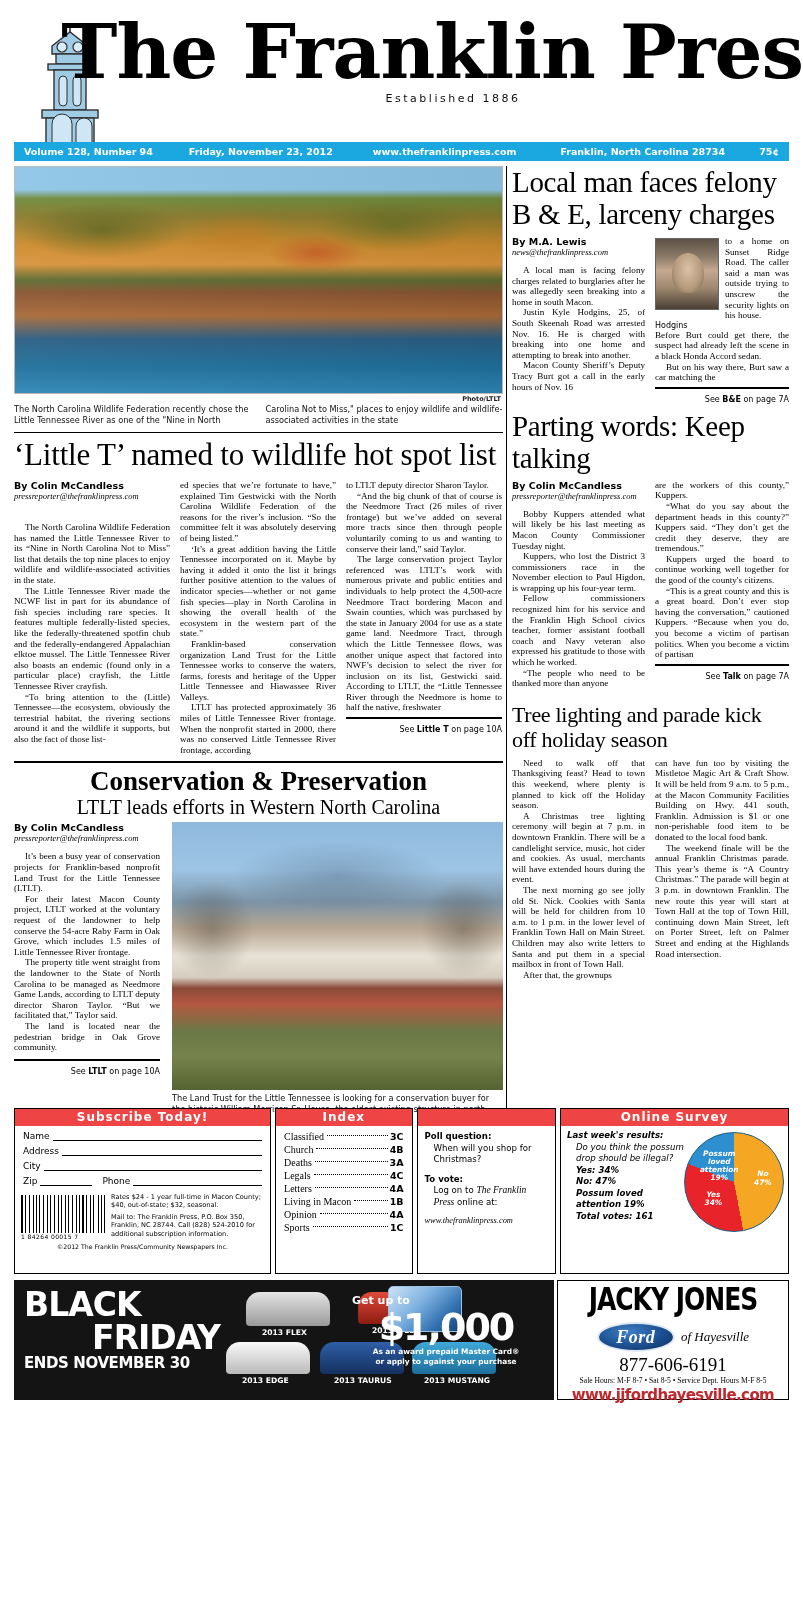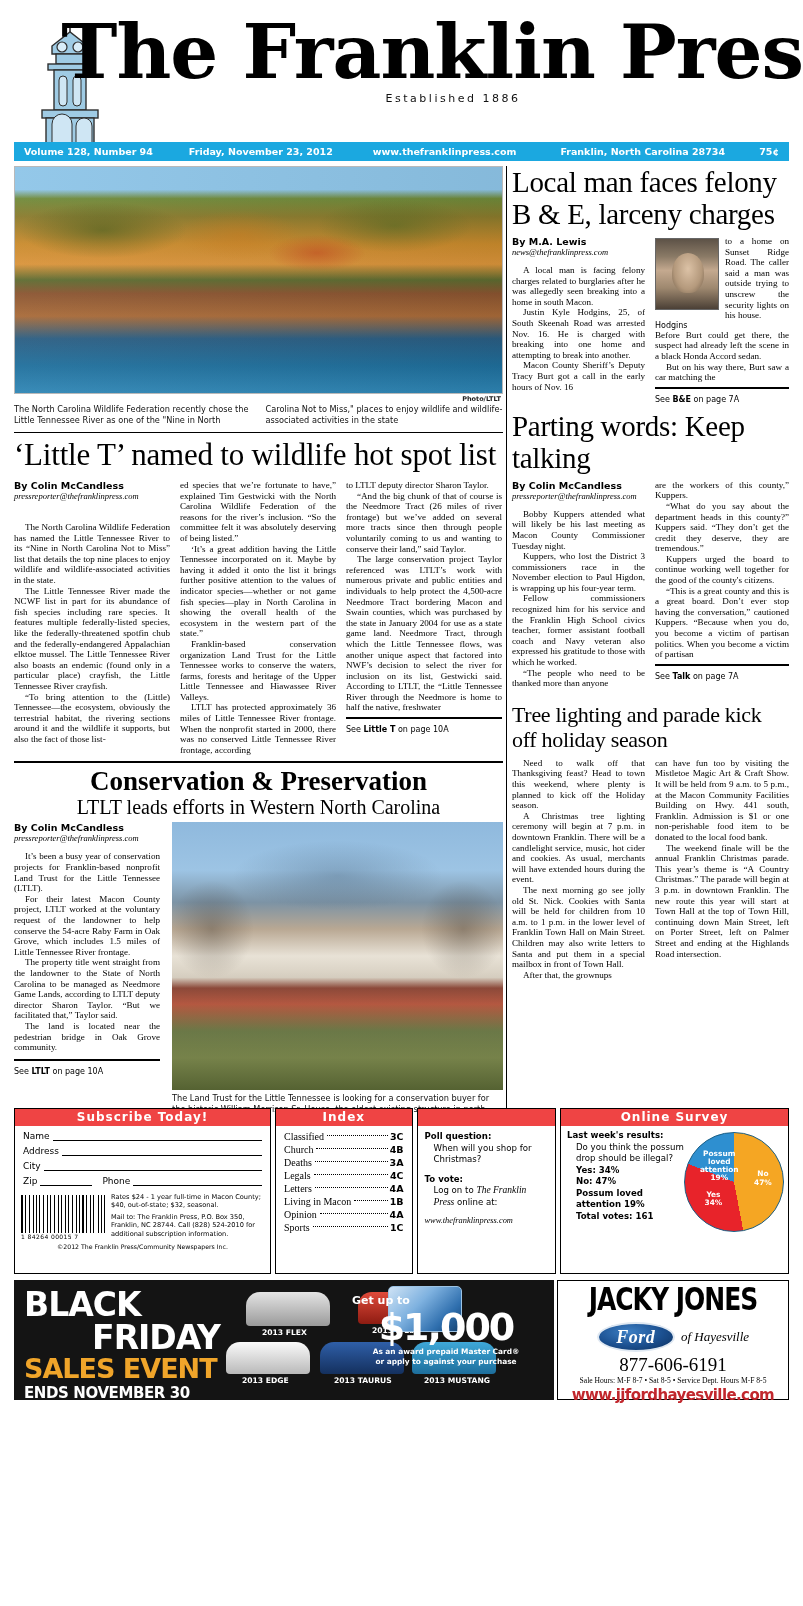--- a/index.html
+++ b/index.html
@@ -113,21 +113,21 @@
   .bodytext {
     font-family: "Liberation Serif", serif;
     font-size: 9.1px; line-height: 10.6px;
     text-align: justify; color: #000;
   }
   .bodytext p { text-indent: 11px; margin: 0; }
   .bodytext p.noind { text-indent: 0; }
 
   .jump {
     font-family: "DejaVu Sans", sans-serif;
-    font-size: 8px; color: #000;
+    font-size: 8px; text-align: right; color: #000;
     padding-top: 3px;
   }
   .jump b { font-weight: 700; }
   .jump-rule { height: 2px; background: #000; margin-top: 4px; margin-bottom: 3px; }
 
   
   .rhead {
     font-family: "Liberation Serif", serif;
     font-size: 29px; line-height: 32px; color: #000; letter-spacing: -0.3px;
   }
@@ -216,21 +216,21 @@
   }
   .idx-row .nm { white-space:nowrap; }
   .idx-row .dots { flex:1; border-bottom:1.5px dotted #000; margin:0 2px 3px 3px; }
   .idx-row .pg { font-family:"DejaVu Sans", sans-serif; font-weight:700; font-size:9.5px; }
 
   .poll-body { padding: 5px 7px 0; font-family:"DejaVu Sans", sans-serif; font-size:8.6px; line-height:11.5px; color:#000; }
   .poll-body b { font-weight:700; }
   .poll-body em { font-style: italic; font-family:"Liberation Serif", serif; font-size:9.5px;}
   .poll-url { font-family:"Liberation Serif", serif; font-style:italic; font-size:8.4px; }
 
-  .survey-inner { display:flex; padding: 4px 4px 0 6px; }
+  .survey-inner { display:flex; padding: 4px 4px 0 6px; font-style: italic; }
   .survey-txt { width: 118px; font-family:"DejaVu Sans", sans-serif; font-size:8.6px; line-height:11.5px; color:#000; }
   .survey-txt .ind { padding-left: 9px; }
   .survey-txt b { font-weight:700; }
   .pie-wrap { flex:1; display:flex; align-items:center; justify-content:center; padding-top:2px;}
   .pie { width: 100px; height: 100px; border-radius: 50%; position: relative; }
   .pie-lbl { position:absolute; font-family:"DejaVu Sans", sans-serif; font-size:7.4px; font-weight:700; color:#fff; text-align:center; line-height:8.2px; }
 
   
   .ads { position: absolute; left: 14px; top: 1280px; width: 775px; height: 120px; display:flex; gap:3px; }
   .ad-bf { width: 540px; background:#141414; position:relative; overflow:hidden; }
@@ -644,21 +644,20 @@
       </div>
     </div>
   </div>
 
   <div class="ads">
 
     <div class="ad-bf">
       <div class="bf-left">
         <div class="bf-black">BLACK</div>
         <div class="bf-friday">FRIDAY</div>
-        <div class="bf-sales">SALES EVENT</div>
         <div class="bf-ends">ENDS NOVEMBER 30</div>
       </div>
 
       <div class="car" style="left:232px;top:12px;width:84px;height:34px;background:linear-gradient(180deg,#e4e4e4,#9a9a9a);"></div>
       <div class="car-lbl" style="left:248px;top:48px;">2013 FLEX</div>
 
       <div class="car" style="left:344px;top:12px;width:86px;height:32px;background:linear-gradient(180deg,#e04a3a,#8e1c12);"></div>
       <div class="car-lbl" style="left:358px;top:46px;">2013 F-150</div>
 
       <div class="car" style="left:212px;top:62px;width:84px;height:32px;background:linear-gradient(180deg,#fafafa,#b9b9b9);"></div>

